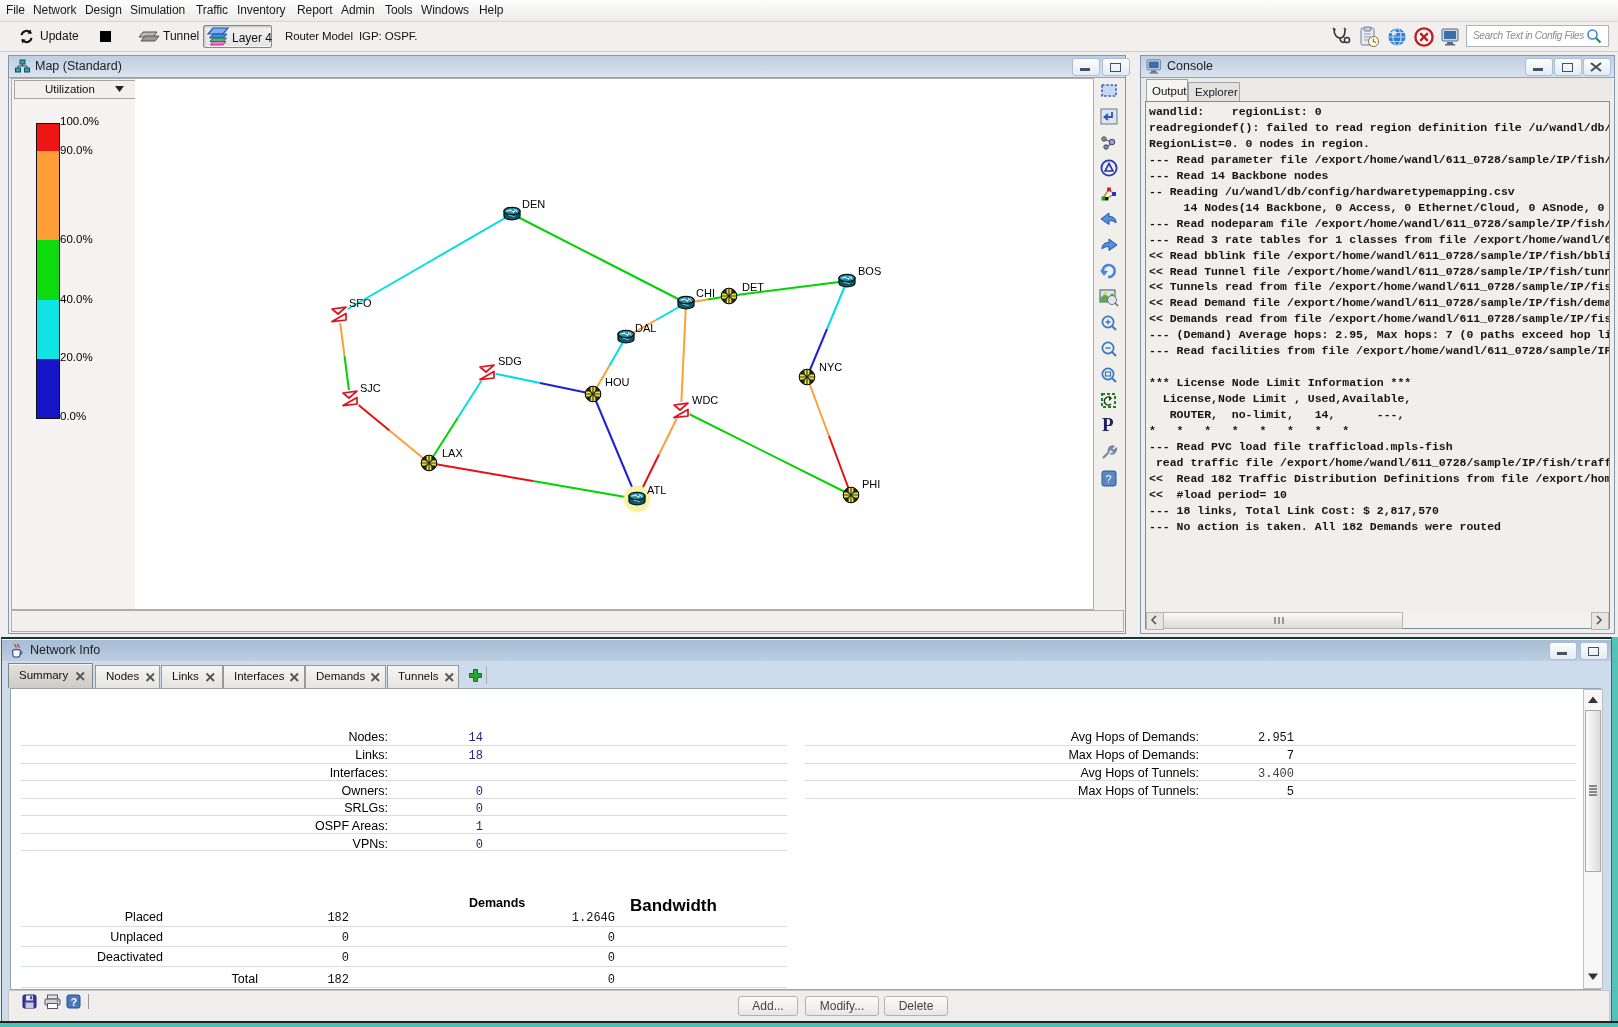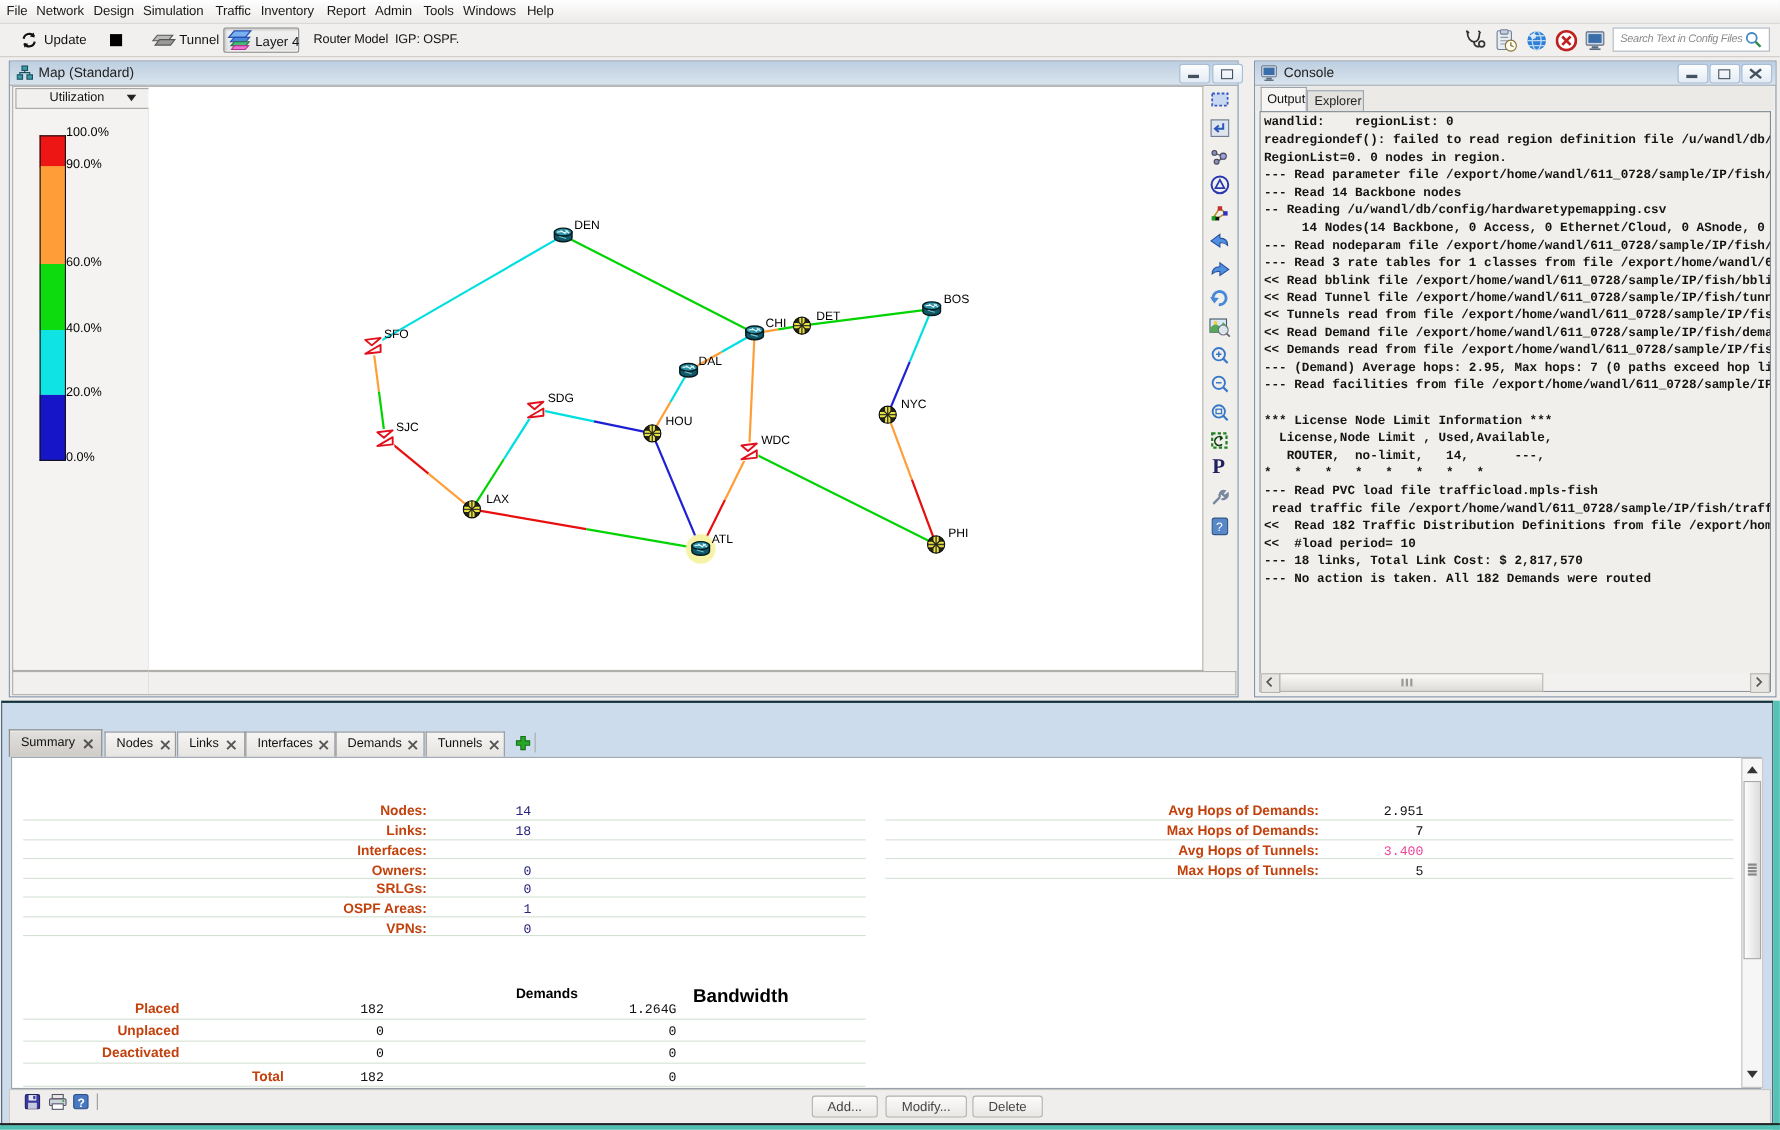--- a/index.html
+++ b/index.html
@@ -23,21 +23,21 @@
  border-bottom:none;box-shadow:inset 0 1px 0 #f4fbf8;}
 .tbtn{position:absolute;top:2px;width:26px;height:16px;border:1px solid #a8bdd6;
  border-radius:3px;background:linear-gradient(#fdfefe,#e3ebf4);}
 .tbtn .g{position:absolute;}
 
 #contxt{font-family:"Liberation Mono",monospace;font-size:11.5px;font-weight:bold;
  line-height:15.95px;color:#141414;white-space:pre;margin:0;}
 
 .ghdr{position:absolute;background:#c8dfc6;font-weight:bold;font-size:12.5px;color:#0a0a0a;}
 .rowline{position:absolute;height:1px;background:#d4e2d4;}
-.lbl{position:absolute;font-size:12.5px;color:#c2410c;text-align:right;font-weight:bold;}
+.lbl{position:absolute;font-size:12.5px;color:#000000;text-align:right;}
 .val{position:absolute;font-family:"Liberation Mono",monospace;font-size:12px;color:#26267e;text-align:right;}
 .btn{position:absolute;border:1px solid #b4b2ae;border-radius:3px;
  background:linear-gradient(#fcfbfa,#e9e7e4);font-size:12px;color:#444;text-align:center;}
 .lgl{font-size:11.5px;color:#000;}
 .tab2{top:3px;height:22px;background:linear-gradient(#f6f5f3,#e6e4e1);border:1px solid #999;border-bottom:none;}
 </style>
 </head>
 <body>
 
 <div class="abs" id="menubar">
@@ -386,20 +386,34 @@
    <div class="abs" style="left:114px;top:4px;width:1.5px;height:7px;background:#999"></div>
    <div class="abs" style="left:118px;top:4px;width:1.5px;height:7px;background:#999"></div>
   </div>
   <div class="abs" style="left:445px;top:0;width:16px;height:16px;background:#e8e6e3;border:1px solid #b6b4b0;"><svg width="14" height="14">
           <path d="M5 3 L9 7 L5 11" fill="none" stroke="#555" stroke-width="1.6"></path>
         </svg></div>
  </div>
 </div>
 
 <div class="win" id="niwin" style="left:1px;top:637px;width:1609px;height:384px;border:1px solid #4c5e6e;border-top:2px solid #15333a;background:#cddcec;">
+ <div class="tbar" style="height:22px">
+  <svg class="abs" style="left:8px;top:4px" width="13" height="15" viewBox="0 0 13 15">
+   <path d="M2.5 8 C2.5 6,10.5 6,10.5 8 L9.8 13 C9.8 14.5,3.2 14.5,3.2 13 Z" fill="#fff" stroke="#3858a8" stroke-width="1.3"></path>
+   <path d="M10.5 8.5 C12.5 8.5,12.5 11.5,9.8 11.5" fill="none" stroke="#3858a8" stroke-width="1.2"></path>
+   <path d="M4.5 1 C4.5 2.8,6.3 2.8,6.3 4.8 M7.5 1 C7.5 2.8,9.3 2.8,9.3 4.8" fill="none" stroke="#c03a2a" stroke-width="1.2"></path>
+  </svg>
+  <span class="abs" style="left:28px;top:4px">Network Info</span>
+  <div class="tbtn" style="left:1547px;top:3px">
+        <div class="g" style="left:7px;top:9px;width:10px;height:3px;background:#44525f"></div>
+      </div>
+  <div class="tbtn" style="left:1578px;top:3px">
+        <div class="g" style="left:7px;top:4px;width:9px;height:7px;border:1.5px solid #44525f"></div>
+      </div>
+ </div>
 
  <div class="abs" id="nitabs" style="left:6px;top:23px;width:1600px;height:26px;font-size:11.5px;color:#111;">
   <div class="abs" style="left:0px;top:1px;width:83px;height:24px;background:linear-gradient(#e2e0dd,#cfccc8);border:1px solid #858585;border-bottom:none;box-shadow:inset 0 1px 0 #f4f3f2;">
    <span class="abs" style="left:10px;top:5px">Summary</span>
    <svg class="abs" style="left:66px;top:7px" width="11" height="11">
           <path d="M1.5 1.5 L9 9 M9 1.5 L1.5 9" stroke="#555" stroke-width="1.8"></path>
         </svg>
   </div>
   <div class="abs tab2" style="left:87px;width:63px;">
         <span class="abs" style="left:10px;top:4px">Nodes</span>
@@ -477,21 +491,21 @@
   <div class="rowline" style="left:10px;top:237px;width:766px"></div>
   <div class="rowline" style="left:10px;top:257px;width:766px"></div>
   <div class="rowline" style="left:10px;top:277px;width:766px"></div>
   <div class="rowline" style="left:10px;top:298px;width:766px"></div>
 
   <div class="lbl" style="left:988px;top:41px;width:200px">Avg Hops of Demands:</div>
       <div class="val" style="left:1193px;top:42px;width:90px;color:#111">2.951</div>
   <div class="lbl" style="left:988px;top:59px;width:200px">Max Hops of Demands:</div>
       <div class="val" style="left:1193px;top:60px;width:90px;color:#111">7</div>
   <div class="lbl" style="left:988px;top:77px;width:200px">Avg Hops of Tunnels:</div>
-      <div class="val" style="left:1193px;top:78px;width:90px;color:#ec4899">3.400</div>
+      <div class="val" style="left:1193px;top:78px;width:90px;color:#404040">3.400</div>
   <div class="lbl" style="left:988px;top:95px;width:200px">Max Hops of Tunnels:</div>
       <div class="val" style="left:1193px;top:96px;width:90px;color:#111">5</div>
   <div class="rowline" style="left:794px;top:56px;width:771px"></div>
   <div class="rowline" style="left:794px;top:74px;width:771px"></div>
   <div class="rowline" style="left:794px;top:91px;width:771px"></div>
   <div class="rowline" style="left:794px;top:109px;width:771px"></div>
  </div>
 
  <div class="abs" style="left:1581px;top:50px;width:18px;height:298px;background:#f6f6f6;border:1px solid #c0c0c0;">
   <svg class="abs" style="left:4px;top:6px" width="11" height="8">

